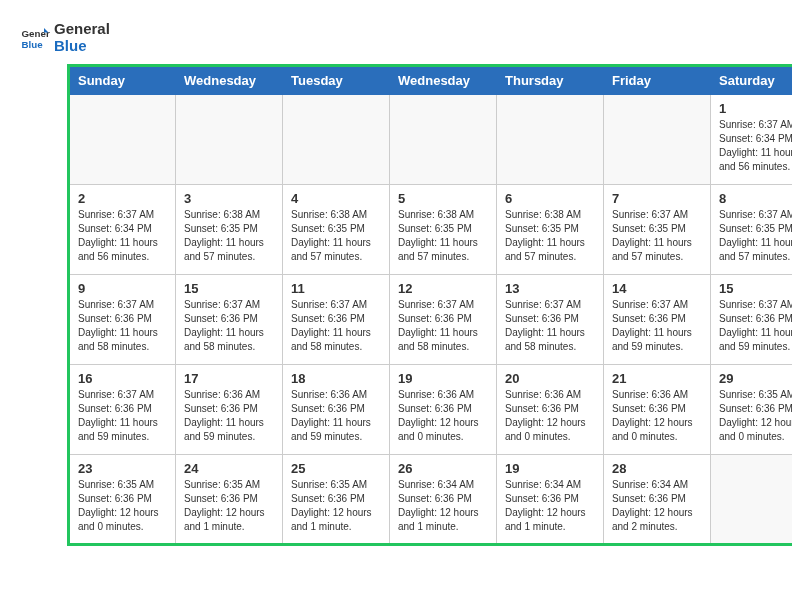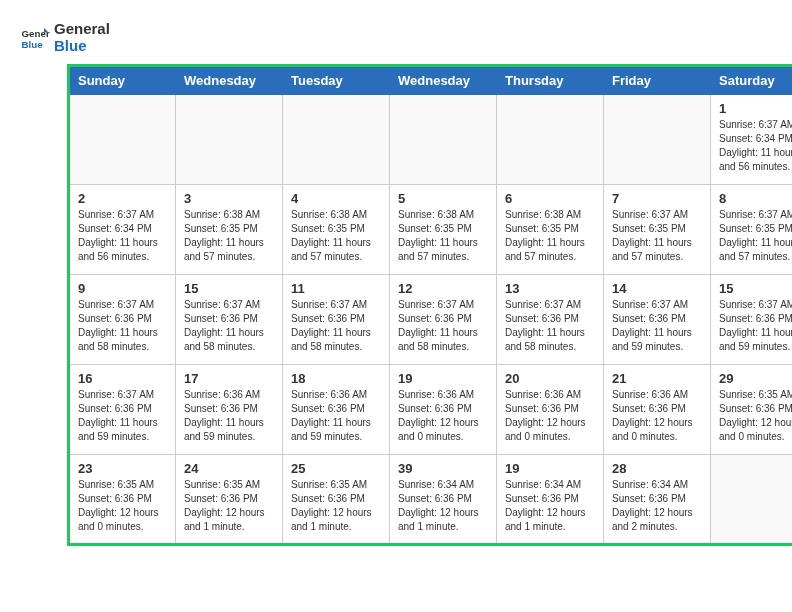--- a/index.html
+++ b/index.html
@@ -298,21 +298,21 @@
 and 1 minute.</div>
         </td>
         <td>
           <span class="day-num">25</span>
           <div class="day-info" style="white-space: pre-line;">Sunrise: 6:35 AM
 Sunset: 6:36 PM
 Daylight: 12 hours
 and 1 minute.</div>
         </td>
         <td>
-          <span class="day-num">39</span>
+          <span class="day-num">26</span>
           <div class="day-info" style="white-space: pre-line;">Sunrise: 6:34 AM
 Sunset: 6:36 PM
 Daylight: 12 hours
 and 1 minute.</div>
         </td>
         <td>
           <span class="day-num">19</span>
           <div class="day-info" style="white-space: pre-line;">Sunrise: 6:34 AM
 Sunset: 6:36 PM
 Daylight: 12 hours

